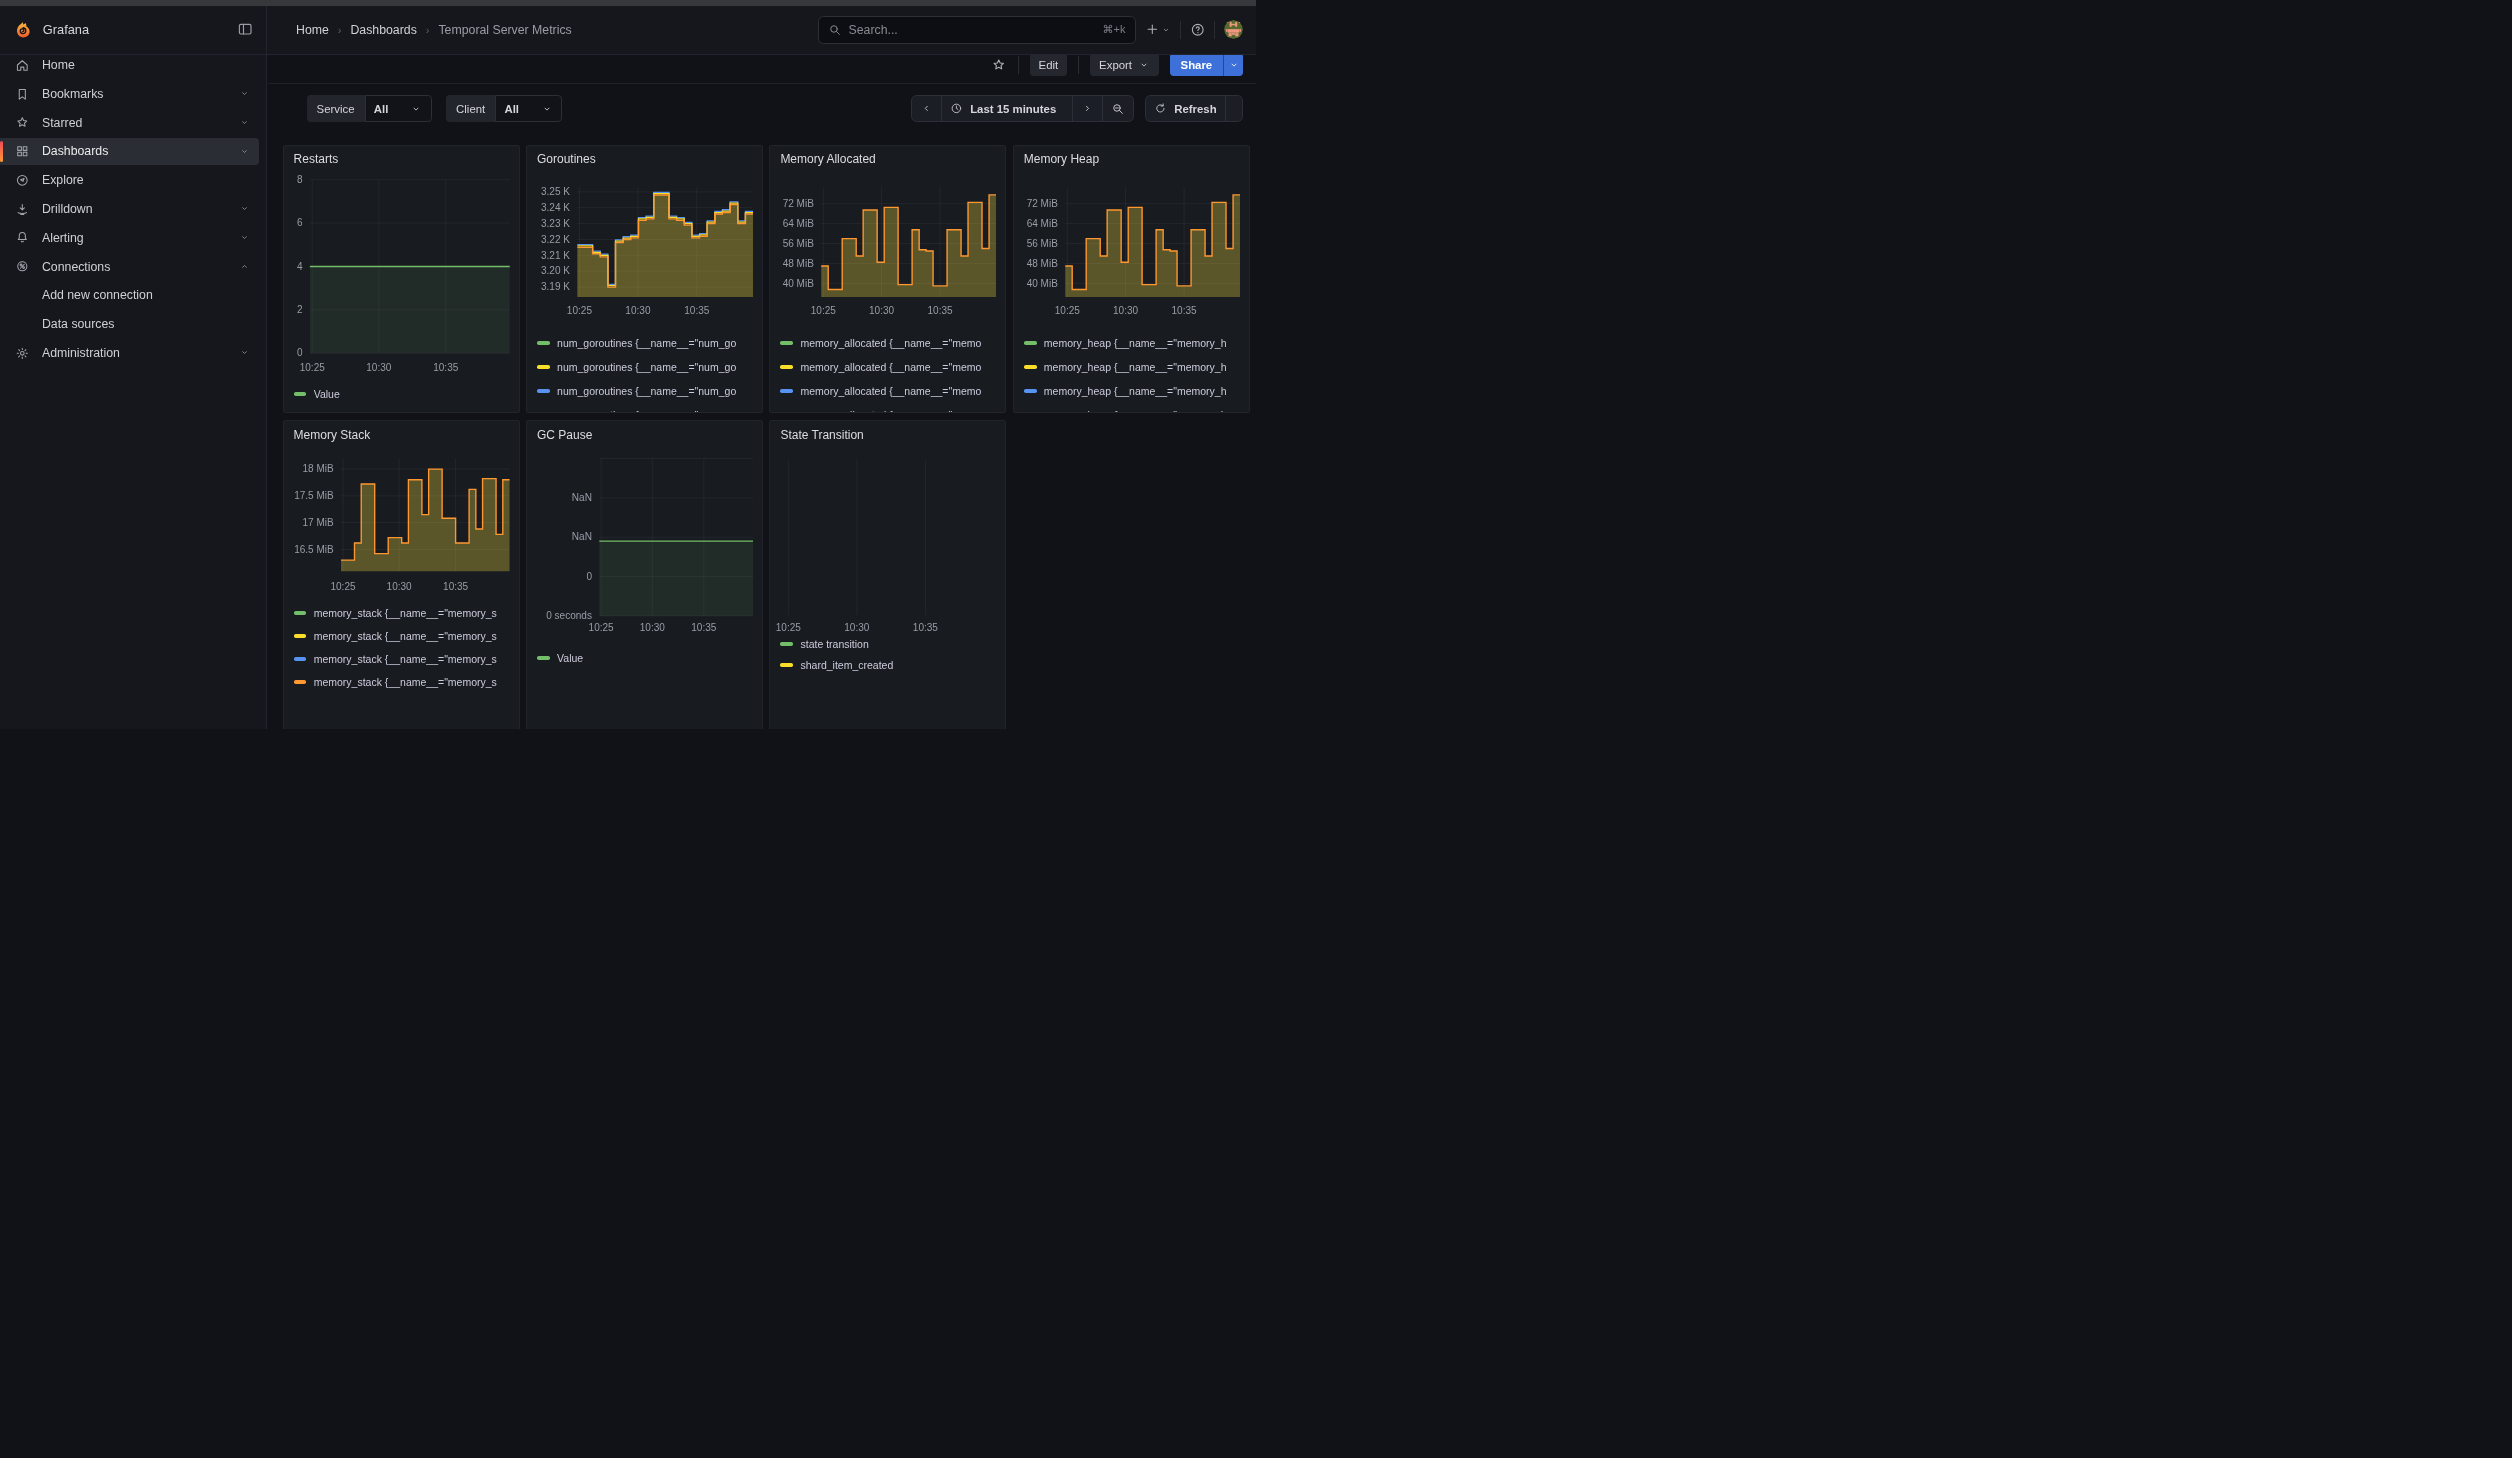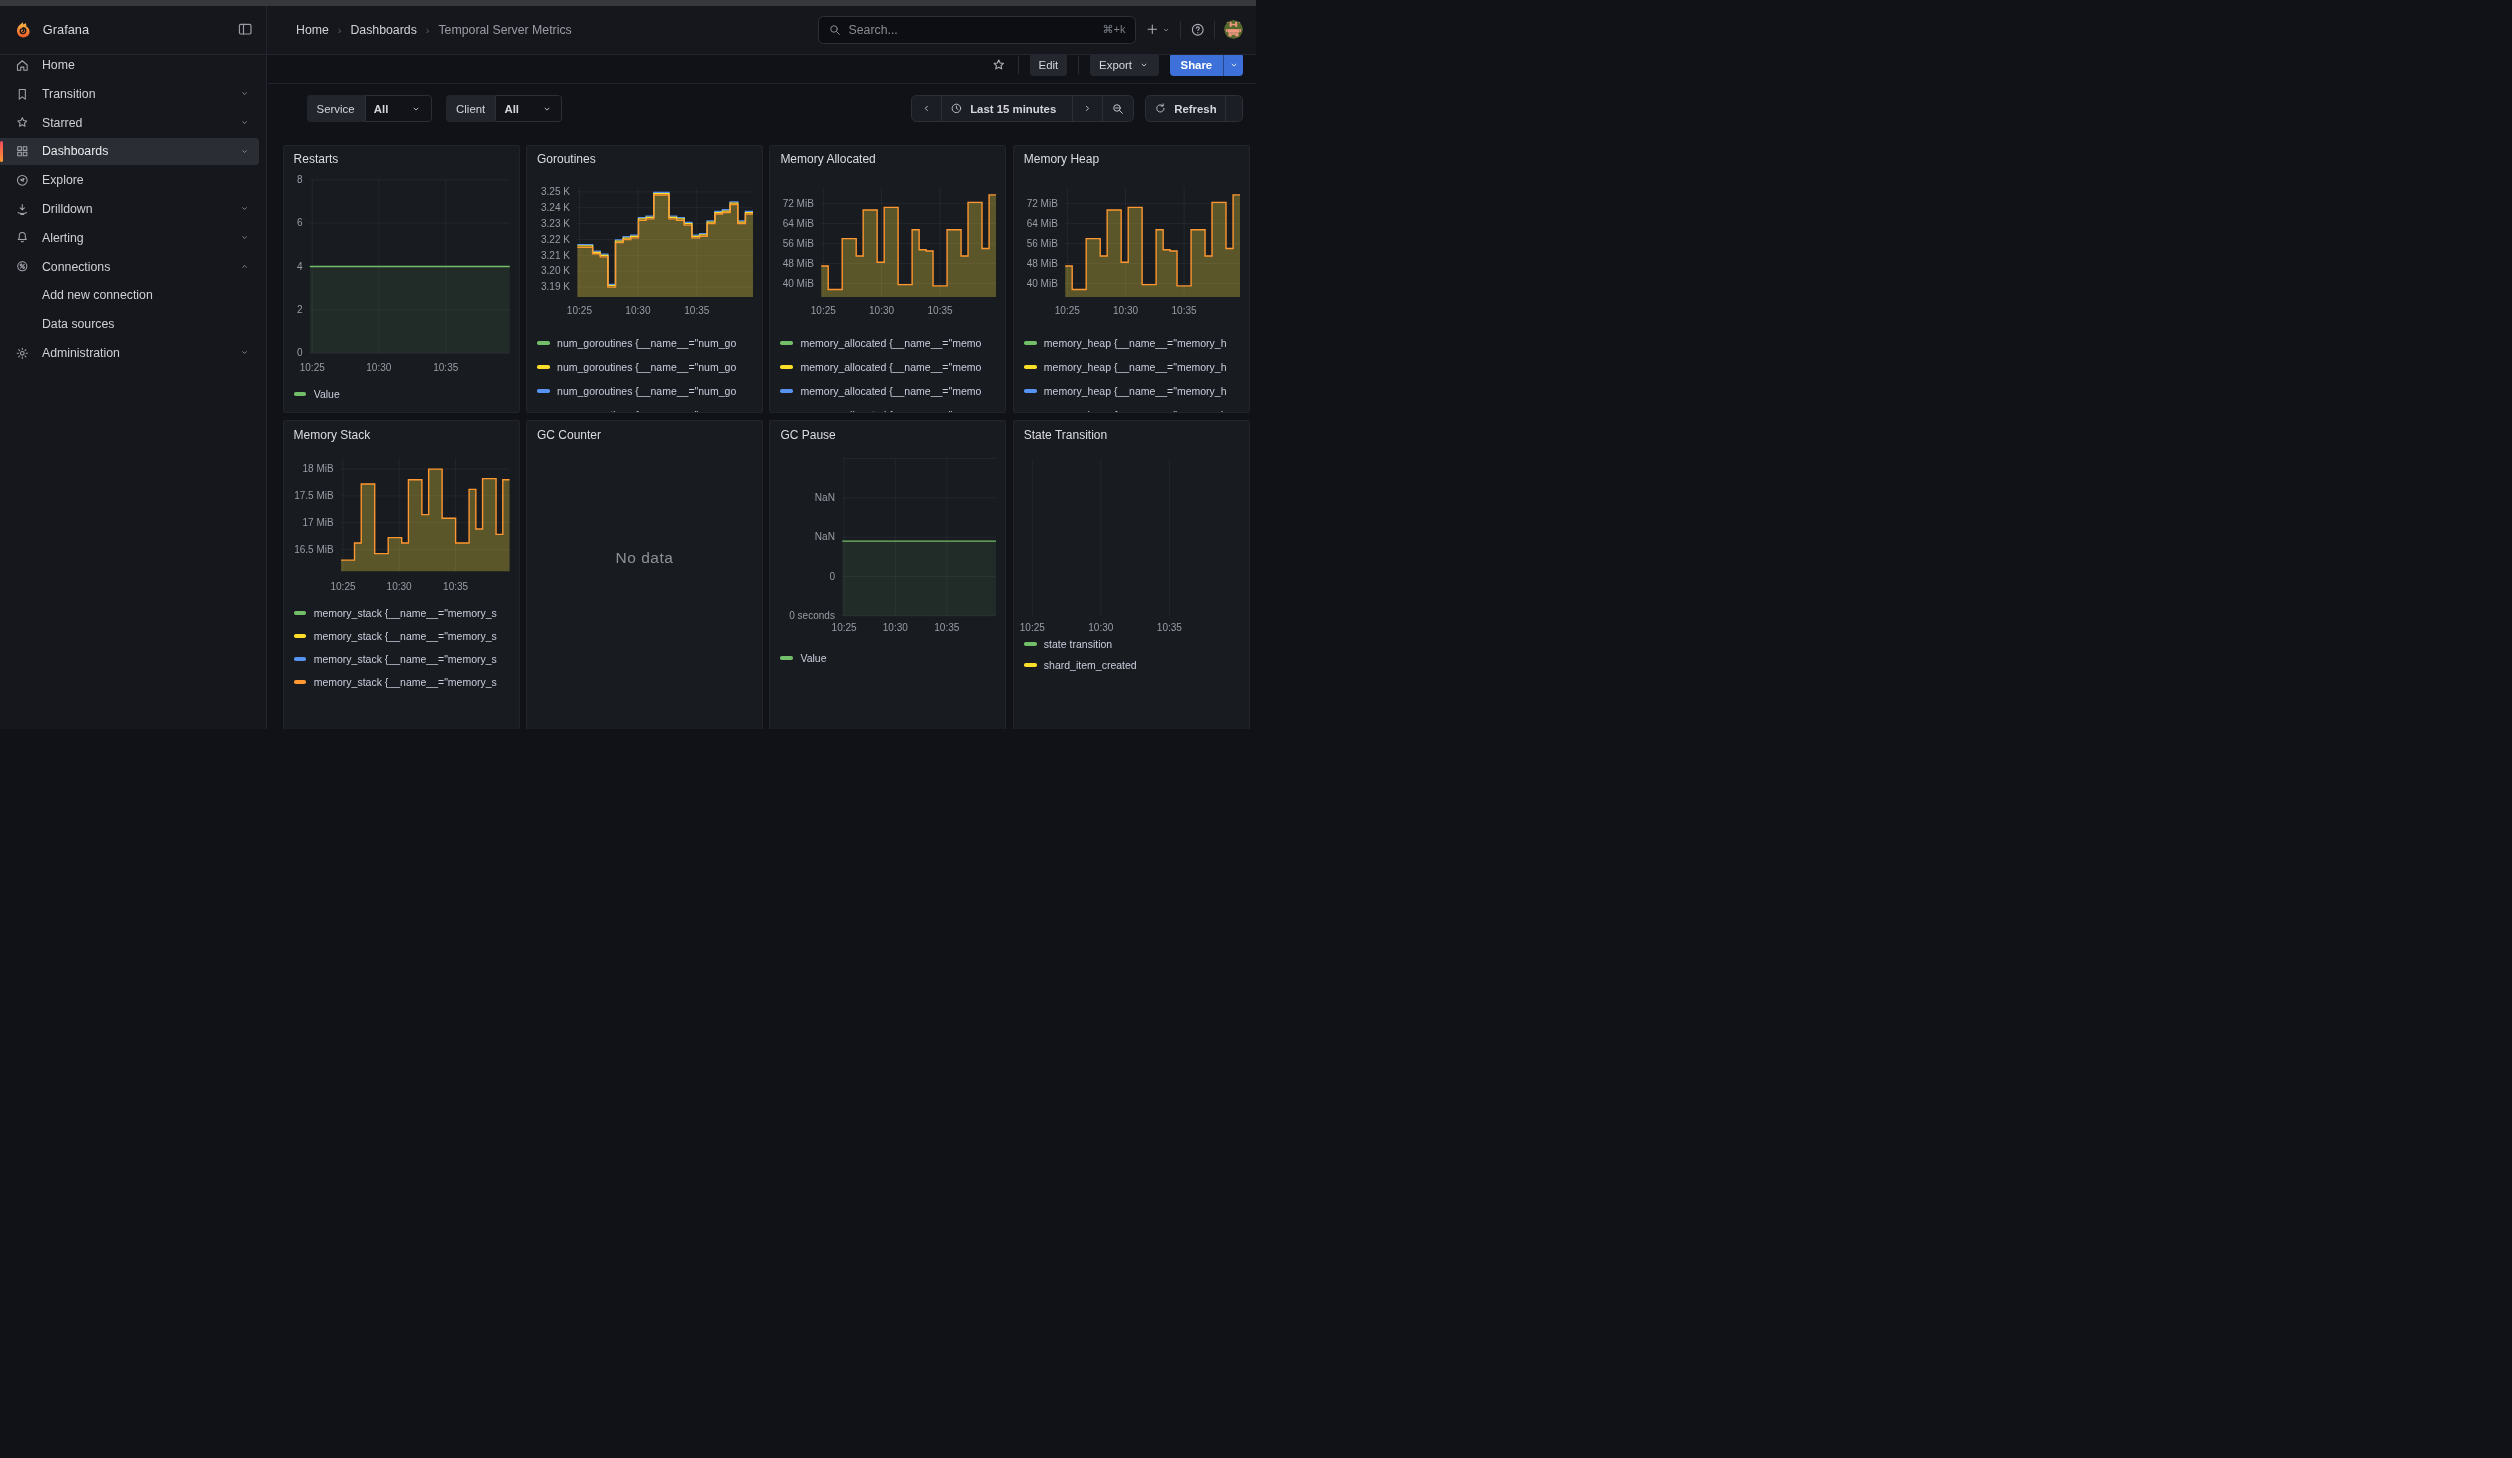--- a/index.html
+++ b/index.html
@@ -177,21 +177,21 @@
         </svg>
       </span>
       <span class="slabel">Home</span>
     </div>
     <div class="side-item">
       <span class="sicon" style="width: 14.6px; height: 14.6px; display: flex;">
         <svg viewBox="0 0 24 24" width="100%" height="100%" fill="none" stroke="currentColor" stroke-width="1.7" stroke-linecap="round" stroke-linejoin="round">
           <path d="M7 4h10v16l-5-3.8L7 20z"></path>
         </svg>
       </span>
-      <span class="slabel">Transition</span>
+      <span class="slabel">Bookmarks</span>
       <span class="schev" style="width: 11px; height: 11px; display: flex;">
         <svg viewBox="0 0 24 24" width="100%" height="100%" fill="none" stroke="currentColor" stroke-width="1.7" stroke-linecap="round" stroke-linejoin="round">
           <path d="M8 10.2l4 4 4-4"></path>
         </svg>
       </span>
     </div>
     <div class="side-item">
       <span class="sicon" style="width: 14.6px; height: 14.6px; display: flex;">
         <svg viewBox="0 0 24 24" width="100%" height="100%" fill="none" stroke="currentColor" stroke-width="1.7" stroke-linecap="round" stroke-linejoin="round">
           <path d="M12 4.6l2.2 4.6 5 .7-3.6 3.5.9 5-4.5-2.4-4.5 2.4.9-5L4.8 9.9l5-.7z"></path>
@@ -595,24 +595,20 @@
             <span class="swatch" style="background: rgb(87, 148, 242);"></span>
             <span class="ltext">memory_stack {__name__="memory_s</span>
           </div>
           <div class="lrow" style="height: 23px;">
             <span class="swatch" style="background: rgb(255, 152, 48);"></span>
             <span class="ltext">memory_stack {__name__="memory_s</span>
           </div>
         </div>
       </div>
       <div class="panel">
-        <div class="ptitle">GC Counter</div>
-        <div class="no-data">No data</div>
-      </div>
-      <div class="panel">
         <div class="ptitle">GC Pause</div>
         <svg class="chart" width="237" height="216" viewBox="0 0 259 236" style="pointer-events: auto;">
           <line x1="79" x2="247" y1="213" y2="213" stroke="rgba(204,204,220,0.07)" stroke-width="1"></line>
           <text x="71" y="216.5" text-anchor="end" fill="#9a9da6" font-size="11">0 seconds</text>
           <line x1="79" x2="247" y1="170" y2="170" stroke="rgba(204,204,220,0.07)" stroke-width="1"></line>
           <text x="71" y="173.5" text-anchor="end" fill="#9a9da6" font-size="11">0</text>
           <line x1="79" x2="247" y1="127" y2="127" stroke="rgba(204,204,220,0.07)" stroke-width="1"></line>
           <text x="71" y="130.5" text-anchor="end" fill="#9a9da6" font-size="11">NaN</text>
           <line x1="79" x2="247" y1="84" y2="84" stroke="rgba(204,204,220,0.07)" stroke-width="1"></line>
           <text x="71" y="87.5" text-anchor="end" fill="#9a9da6" font-size="11">NaN</text>

